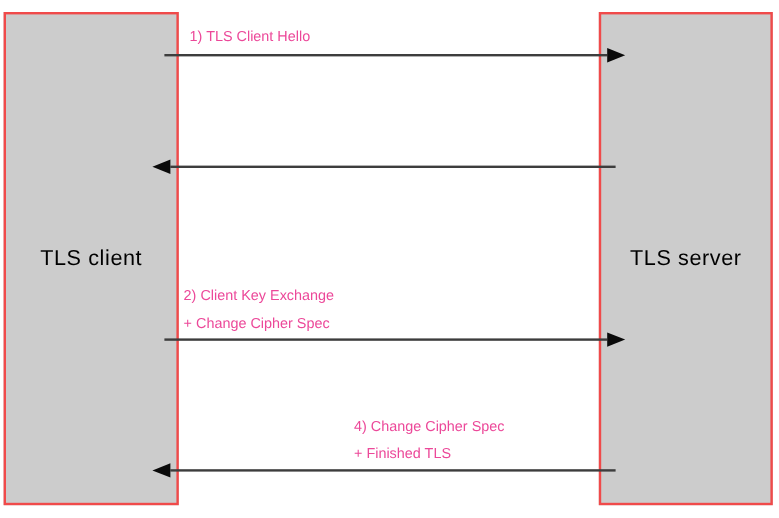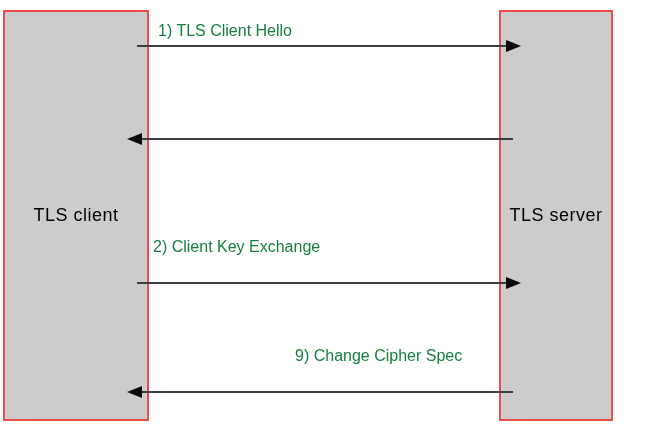--- a/index.html
+++ b/index.html
@@ -17,28 +17,28 @@
     top: 10px;
     height: 411px;
     background: #cccccc;
     border: 2px solid #f04a4a;
     box-sizing: border-box;
     display: flex;
     align-items: center;
     justify-content: center;
   }
   .actor-box.client { left: 3px;   width: 146px; }
-  .actor-box.server { left: 499px; width: 114px; }
+  .actor-box.server { left: 499px; width: 145px; }
   .actor-label { font-size: 18px; letter-spacing: 0.5px; color: #000000; }
   .msg-label {
     position: absolute;
-    font-size: 16px;
+    font-size: 12px;
     line-height: 23px;
     white-space: nowrap;
-    color: #15803d;
+    color: #ec4899;
   }
   .msg-arrow {
     position: absolute;
     height: 2px;
     background: #3d3d3d;
   }
   .msg-arrow.right { left: 137px; width: 369px; }
   .msg-arrow.left  { left: 142px; width: 371px; }
   .head {
     position: absolute;
@@ -71,25 +71,27 @@
   </div>
 
   <div class="msg-label" style="left:330px; top:91px">
   </div>
   <div class="msg-arrow left" style="top:138px">
     <span class="head"></span>
   </div>
 
   <div class="msg-label" style="left:153px; top:235px">
     <div>2) Client Key Exchange</div>
+    <div>+ Change Cipher Spec</div>
   </div>
   <div class="msg-arrow right" style="top:282px">
     <span class="head"></span>
   </div>
 
   <div class="msg-label" style="left:295px; top:344px">
-    <div>9) Change Cipher Spec</div>
+    <div>4) Change Cipher Spec</div>
+    <div>+ Finished TLS</div>
   </div>
   <div class="msg-arrow left" style="top:391px">
     <span class="head"></span>
   </div>
 
 </div>
 
 </body></html>

